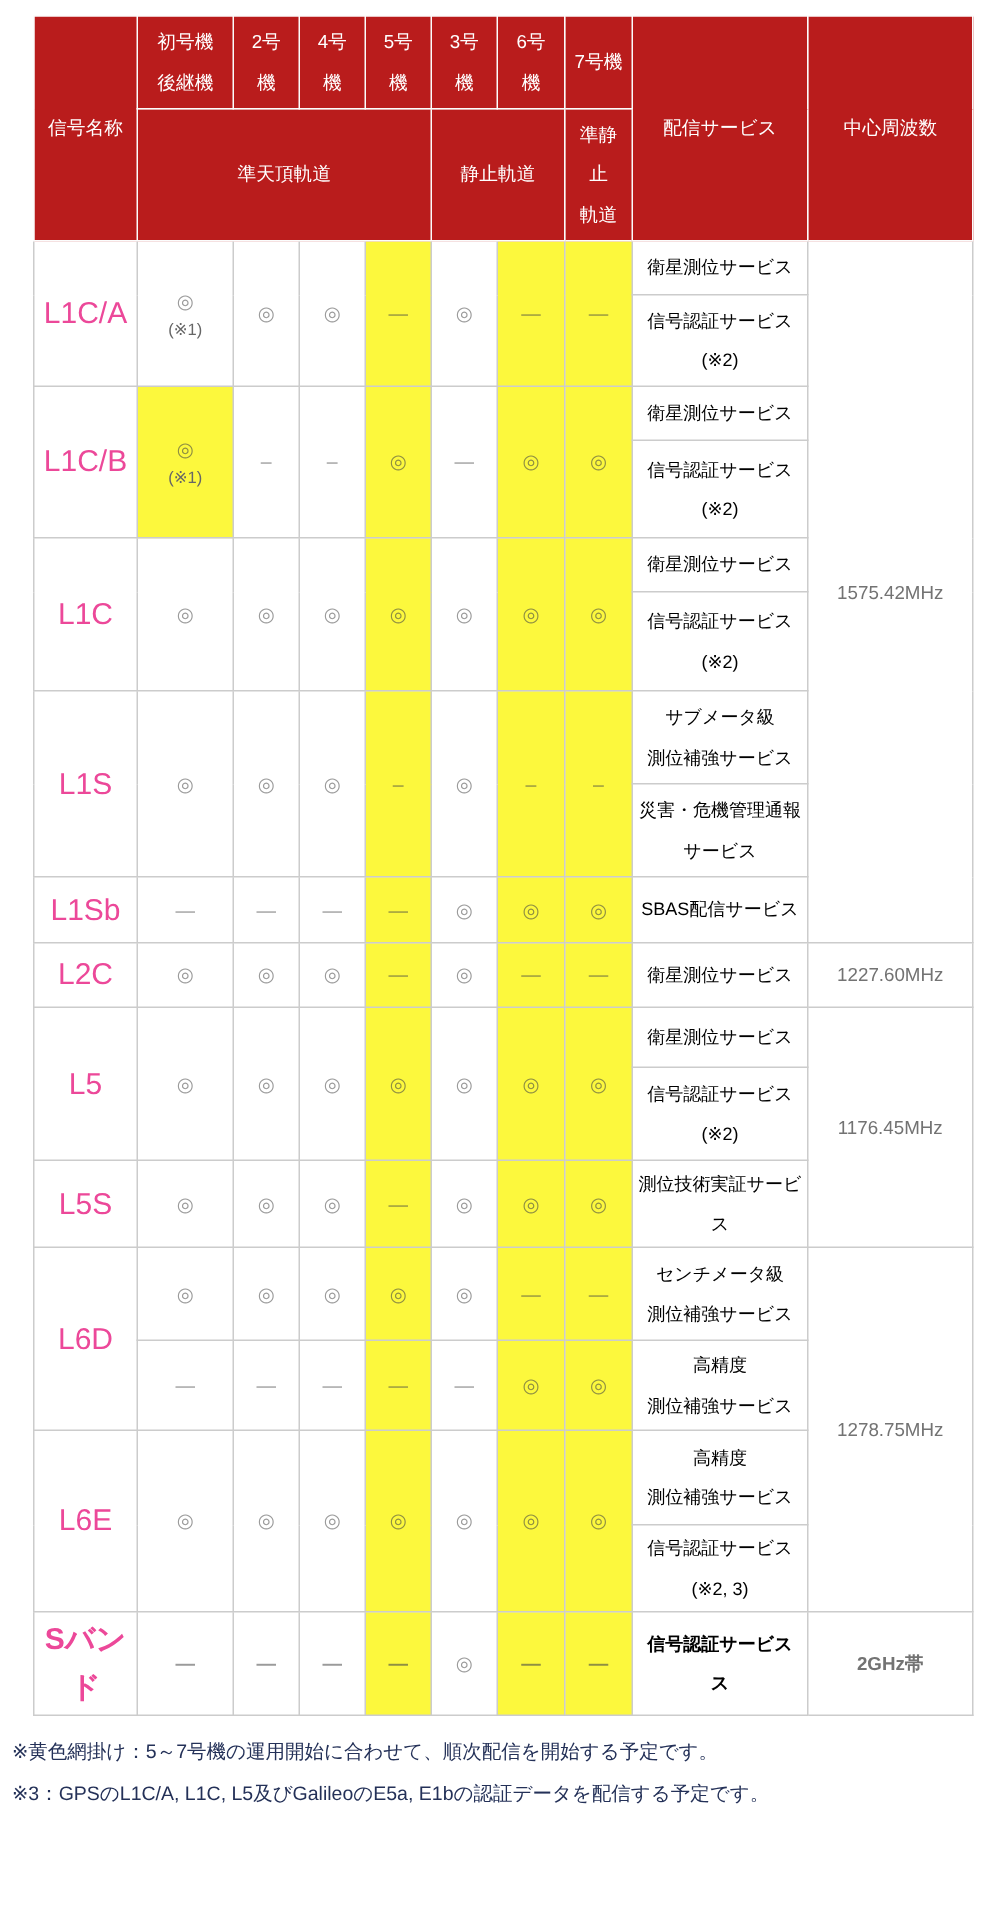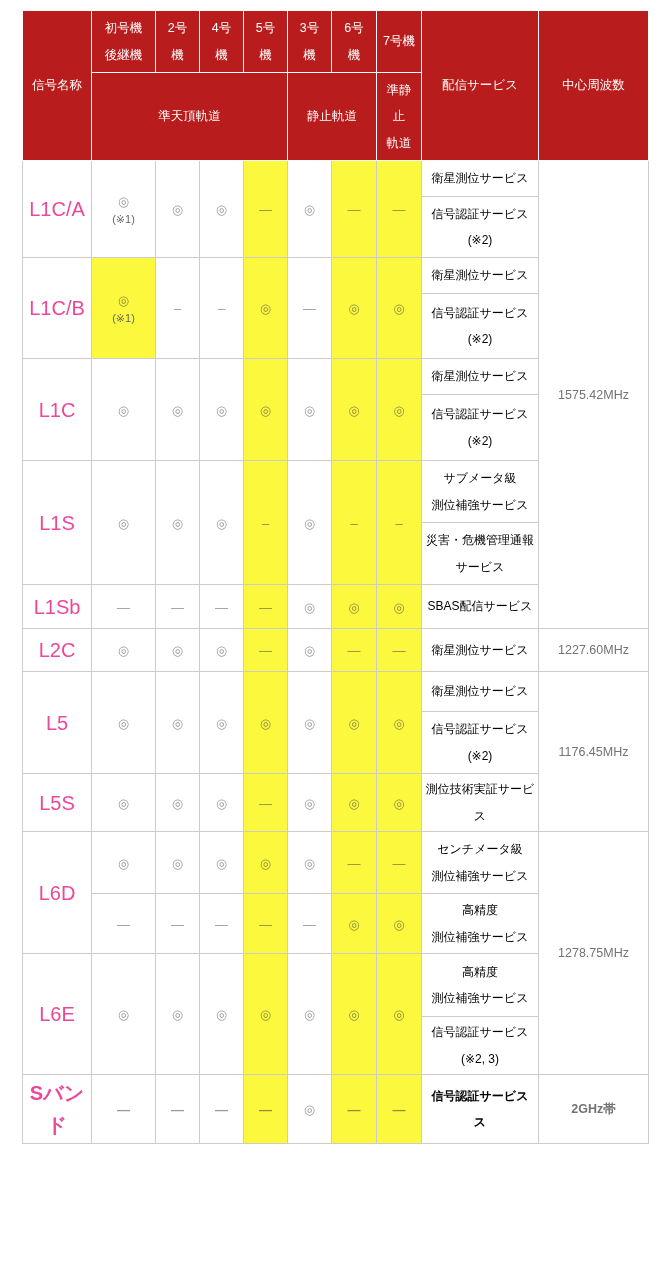--- a/index.html
+++ b/index.html
@@ -291,15 +291,17 @@
           <td rowspan="1" class="hl"><span class="sym">—</span></td>
           <td rowspan="1" class="hl"><span class="sym">—</span></td>
           <td class="service">信号認証サービス
 ス</td>
           <td class="freq" rowspan="1">2GHz帯</td>
         </tr>
       </tbody>
   </table>
 
   <div class="footnotes">
+    <p>※黄色網掛け：5～7号機の運用開始に合わせて、順次配信を開始する予定です。</p>
+    <p>※3：GPSのL1C/A, L1C, L5及びGalileoのE5a, E1bの認証データを配信する予定です。</p>
   </div>
 
 </div>
 
 </body></html>

